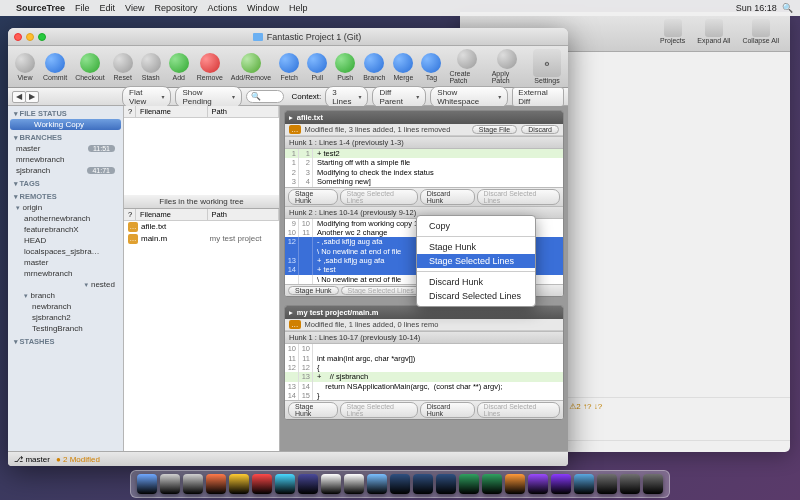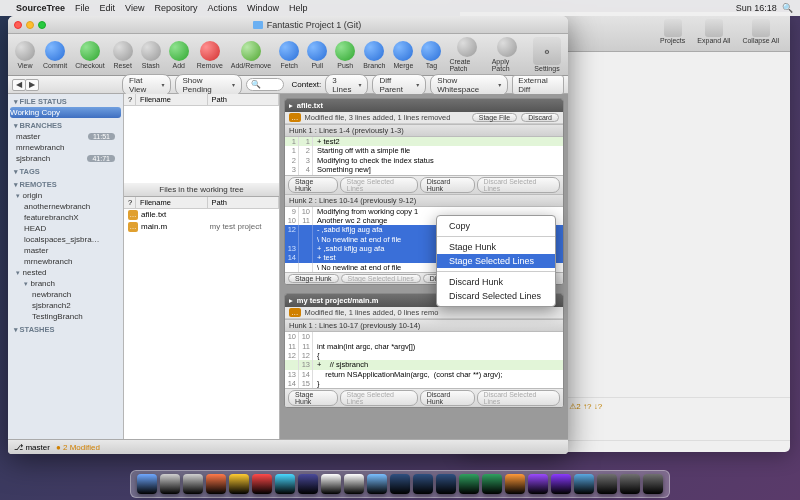--- a/index.html
+++ b/index.html
@@ -5,21 +5,21 @@
   * { box-sizing: border-box; margin: 0; padding: 0; font-family: "Lucida Grande", "Helvetica Neue", sans-serif; }
   body { width: 800px; height: 500px; overflow: hidden; background: linear-gradient(135deg,#2a3a5a,#5a3a6a); position: relative; }
 
   
   .menubar { height: 16px; background: rgba(240,240,240,0.95); display:flex; align-items:center; font-size:9px; padding:0 6px; gap:10px; position:relative; z-index:10;}
   .menubar .apple { font-size:10px; }
   .menubar .right { margin-left:auto; display:flex; gap:6px; align-items:center;}
   .menubar span { color:#222; }
 
   
-  .window { position:absolute; top:16px; left:8px; width:560px; height:438px; background:#ededed; border-radius:6px 6px 4px 4px; box-shadow:0 6px 30px rgba(0,0,0,.5); display:flex; flex-direction:column; overflow:hidden;}
+  .window { position:absolute; top:28px; left:8px; width:560px; height:438px; background:#ededed; border-radius:6px 6px 4px 4px; box-shadow:0 6px 30px rgba(0,0,0,.5); display:flex; flex-direction:column; overflow:hidden;}
   .titlebar { height:18px; background:linear-gradient(#e8e8e8,#cfcfcf); display:flex; align-items:center; padding:0 6px; font-size:9px; color:#333; border-bottom:1px solid #aaa;}
   .traffic { display:flex; gap:4px; margin-right:6px;}
   .traffic div{ width:8px;height:8px;border-radius:50%;}
   .tl-close{background:#ff5f56;border:1px solid #e33;}
   .tl-min{background:#ffbd2e;border:1px solid #dea123;}
   .tl-max{background:#27c93f;border:1px solid #1aab29;}
   .titlebar .title-center{flex:1;text-align:center;display:flex;align-items:center;justify-content:center;gap:4px;}
   .folder-icon{width:10px;height:8px;background:#6bb0f2;border-radius:1px;display:inline-block;}
 
   .toolbar{height:42px;background:linear-gradient(#e6e6e6,#c9c9c9);border-bottom:1px solid #999;display:flex;align-items:center;padding:0 4px;gap:2px;}
@@ -66,21 +66,21 @@
   .codeline.add{background:#e2f5d8;}
   .codeline.sel{background:#3a6fd8;color:#fff;}
   .ln{width:14px;text-align:right;color:#888;padding-right:2px;border-right:1px solid #ddd;}
   .codeline.sel .ln{color:#cfe0ff;border-right-color:#6a8fe0;}
   .ct{padding-left:4px;white-space:pre;}
   .hunkbtns{background:linear-gradient(#ececec,#d6d6d6);padding:1px 3px;display:flex;gap:2px;border-top:1px solid #bbb;}
   .hb{background:linear-gradient(#fafafa,#e0e0e0);border:1px solid #aaa;border-radius:7px;padding:0 6px;font-size:7px;color:#333;}
   .hb.dis{color:#aaa;}
 
   
-  .ctx{position:absolute;background:#fff;border:1px solid #9a9a9a;border-radius:4px;box-shadow:0 4px 16px rgba(0,0,0,.4);font-size:9px;min-width:120px;padding:3px 0;z-index:50;margin-left:20px;}
+  .ctx{position:absolute;background:#fff;border:1px solid #9a9a9a;border-radius:4px;box-shadow:0 4px 16px rgba(0,0,0,.4);font-size:9px;min-width:120px;padding:3px 0;z-index:50;}
   .ctx .mi{padding:2px 12px;color:#222;}
   .ctx .mi.hl{background:#3a6fd8;color:#fff;}
   .ctx .sep{height:1px;background:#ccc;margin:3px 0;}
 
   
   .bgwin{position:absolute;top:12px;left:460px;width:330px;height:440px;background:#f0f0f0;border-radius:5px;box-shadow:0 4px 20px rgba(0,0,0,.3);}
   .bgwin .bgtool{height:40px;background:linear-gradient(#e6e6e6,#cdcdcd);border-bottom:1px solid #aaa;display:flex;justify-content:flex-end;gap:6px;align-items:center;padding-right:8px;font-size:7px;}
   .bgwin .repo{padding:4px 6px;font-size:8px;border-top:1px solid #ddd;}
   .bgwin .repo .pth{color:#888;font-size:7px;}
   .bgtag{display:inline-block;background:#e8e8e8;border:1px solid #bbb;border-radius:3px;padding:0 4px;font-size:7px;margin:0 2px;}
@@ -257,21 +257,21 @@
     <div class="pill">
         <span>Show Whitespace</span>
         <span class="dd">▾</span>
       </div>
     <div class="btn-mini">External Diff</div>
   </div>
 
   <div class="body">
     <div class="sidebar" id="sidebar">
         <div class="shdr"><span class="tri">▾</span> FILE STATUS</div>
-        <div class="sitem sel" style="padding-left: 0;">
+        <div class="sitem sel" style="padding-left: 24px;">
           <span>Working Copy</span>
         </div>
         <div class="shdr"><span class="tri">▾</span> BRANCHES</div>
         <div class="sitem" style="padding-left: 8px;">
           <span>master</span>
           <span class="badge">11:51</span>
         </div>
         <div class="sitem" style="padding-left: 8px;">
           <span>mrnewbranch</span>
         </div>
@@ -296,21 +296,21 @@
         </div>
         <div class="sitem" style="padding-left: 16px;">
           <span>localspaces_sjsbra…</span>
         </div>
         <div class="sitem" style="padding-left: 16px;">
           <span>master</span>
         </div>
         <div class="sitem" style="padding-left: 16px;">
           <span>mrnewbranch</span>
         </div>
-        <div class="sitem" style="padding-left: 8px;">
+        <div class="sitem" style="padding-left: 8px; justify-content: flex-end;">
           <span class="tri">▾</span>
           <span>nested</span>
         </div>
         <div class="sitem" style="padding-left: 16px;">
           <span class="tri">▾</span>
           <span>branch</span>
         </div>
         <div class="sitem" style="padding-left: 24px;">
           <span>newbranch</span>
         </div>

